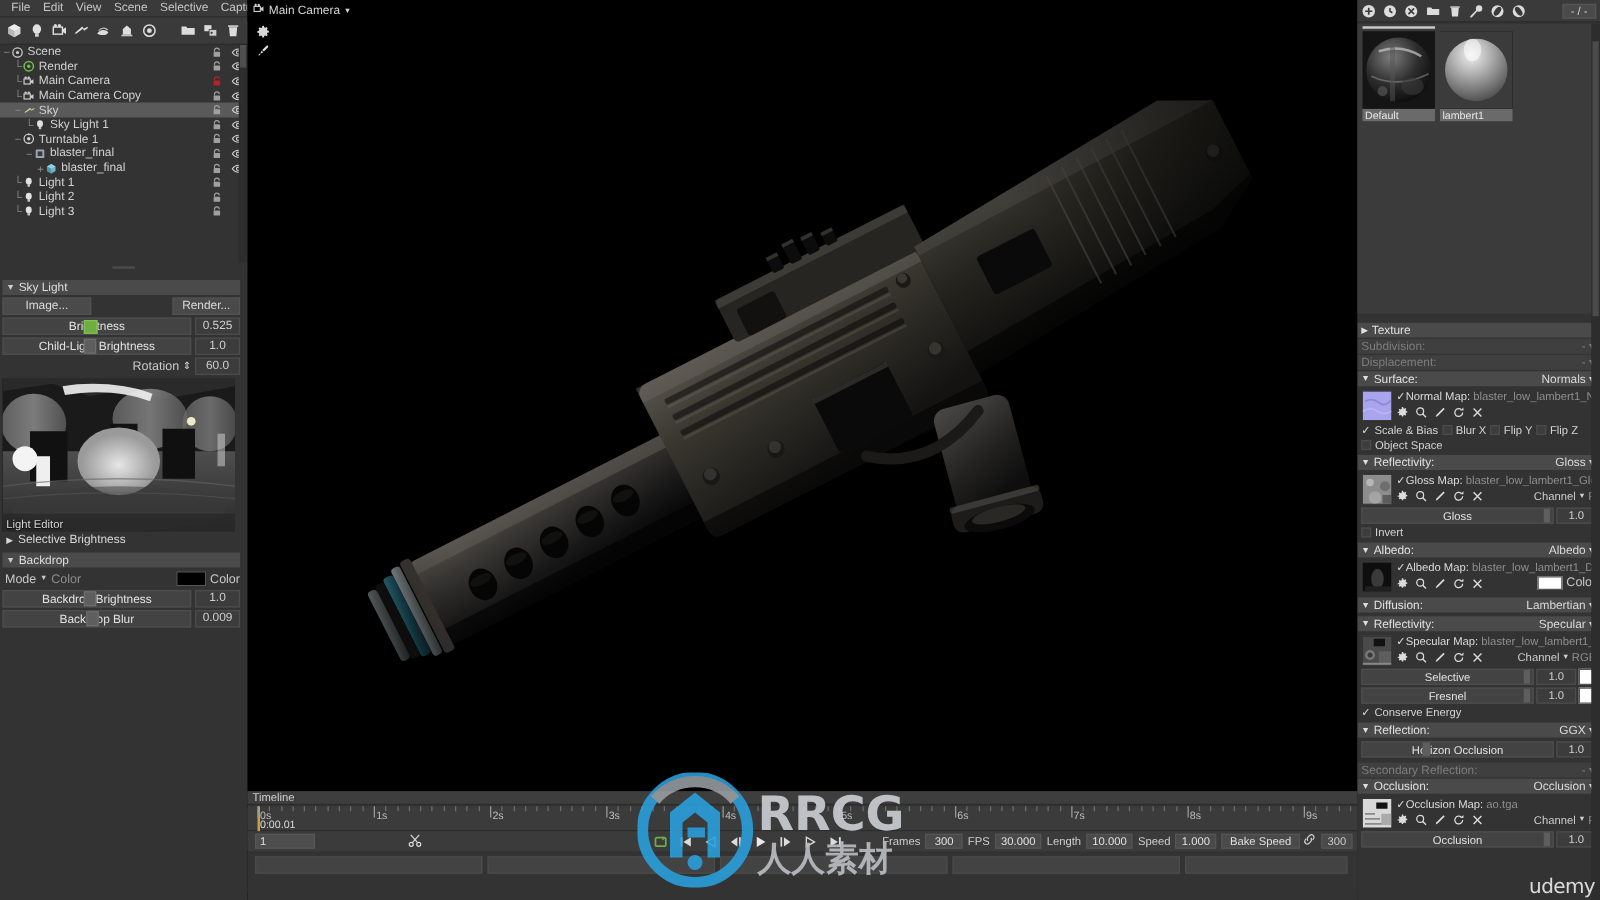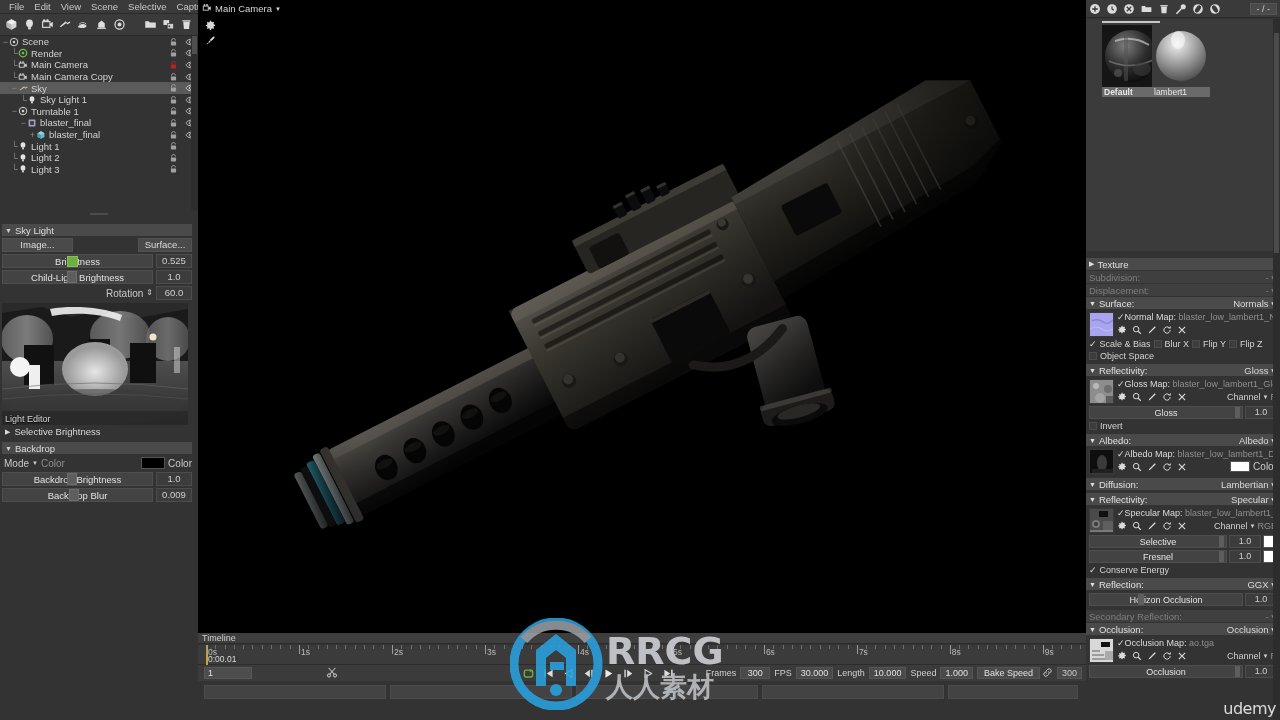--- a/index.html
+++ b/index.html
@@ -483,21 +483,21 @@
 
     <div style="position:absolute; top:224px; left:0; width:198px;">
       <div class="sect">
         <div class="sect-hdr">
           <span class="arr">▼</span>
           <span>Sky Light</span>
         </div>
 
         <div class="row" style="justify-content:space-between;">
           <div class="btn" style="width:71px;">Image...</div>
-          <div class="btn" style="width:54px;">Surface...</div>
+          <div class="btn" style="width:54px;">Render...</div>
         </div>
 
         <div class="row">
           <div class="slider">
             <div class="grnhandle"></div>
             <span>Brightness</span>
           </div>
           <div class="numbox">0.525</div>
         </div>
 
@@ -1027,21 +1027,21 @@
       <span>
           <svg width="12" height="12" viewBox="0 0 16 16">
             <ellipse cx="8" cy="8" rx="6.4" ry="6.4" fill="#dcdcdc"></ellipse>
             <ellipse cx="8" cy="8" rx="3" ry="5.4" transform="rotate(-35 8 8)" fill="#3a3a3a"></ellipse>
           </svg>
         </span>
       <span style="margin-left:auto; background:#4a4a4a; border:1px solid #555; padding:0 6px; height:12px; line-height:10px; font-size:9px; color:#cfcfcf;">- / -</span>
     </div>
 
     <div class="matbox">
-      <div class="matsw active" style="left:16px;font-weight:bold;">
+      <div class="matsw active" style="left:4px;">
         <div class="topline"></div>
         <div class="thumb">
           <svg width="58" height="62" viewBox="0 0 58 62">
             <defs>
               <radialGradient id="sp1" cx="0.38" cy="0.3" r="0.75">
                 <stop offset="0" stop-color="#7d7d7d"></stop>
                   <stop offset="0.55" stop-color="#2e2e2e"></stop>
                   <stop offset="1" stop-color="#0b0b0b"></stop>
               </radialGradient>
             </defs>

